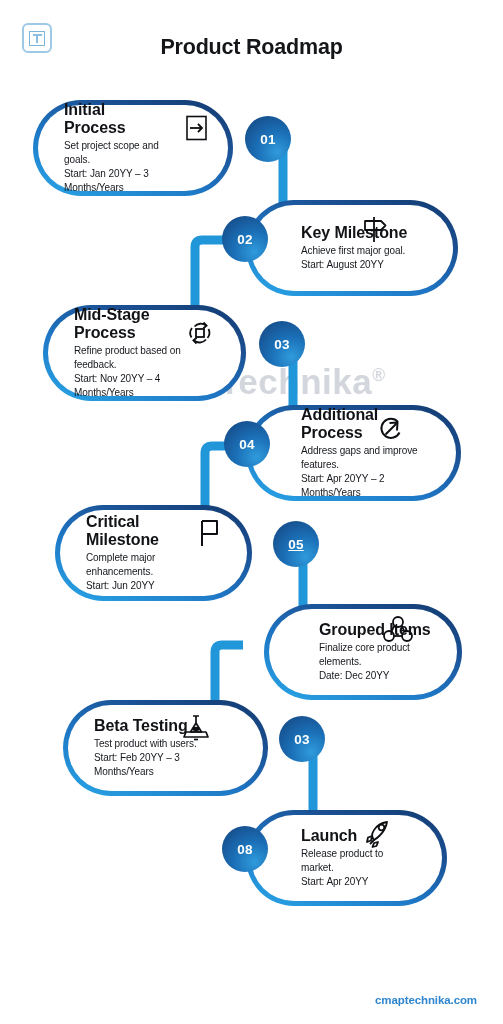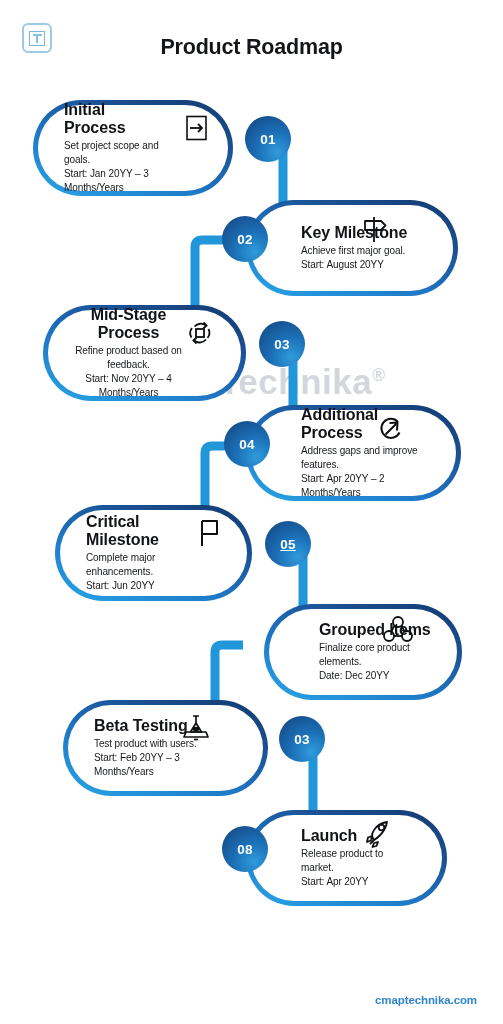--- a/index.html
+++ b/index.html
@@ -253,21 +253,21 @@
     <div class="s-icon" style="left:139px; top:14px;">
       <svg width="28" height="30" viewBox="0 0 28 30">
           <line x1="13" y1="3" x2="13" y2="28" stroke="currentColor" stroke-width="1.8"></line>
           <path d="M4 7 H20 L24.5 11.5 L20 16 H4 Z" fill="none" stroke="currentColor" stroke-width="1.8" stroke-linejoin="round"></path>
         </svg>
     </div>
     <div class="badge" style="left:0px;">02</div>
   </div>
 
   <div class="step left" style="left:43px; top:305px; width:230px;">
-    <div class="card" style="left:0; width:203px;text-align:center;">
+    <div class="card" style="left:0; width:203px;">
       <div class="card-inner">
         <div class="s-title">Mid-Stage Process</div>
         <div class="s-desc">Refine product based on feedback.</div>
         <div class="s-date">Start: Nov 20YY – 4 Months/Years</div>
       </div>
     </div>
     <div class="s-icon" style="left:142px; top:13px;">
       <svg width="30" height="30" viewBox="0 0 30 30">
           <rect x="11" y="11" width="8" height="8" fill="none" stroke="currentColor" stroke-width="1.8"></rect>
           <path d="M9.5 8.5 A8.5 8.5 0 0 1 21 7.5" fill="none" stroke="currentColor" stroke-width="1.8"></path>
@@ -306,21 +306,21 @@
         <div class="s-desc">Complete major enhancements.</div>
         <div class="s-date">Start: Jun 20YY</div>
       </div>
     </div>
     <div class="s-icon" style="left:141px; top:13px;">
       <svg width="26" height="30" viewBox="0 0 26 30">
           <line x1="6" y1="3" x2="6" y2="28" stroke="currentColor" stroke-width="2"></line>
           <path d="M6 3 H21 V16 H6" fill="none" stroke="currentColor" stroke-width="2" stroke-linejoin="round"></path>
         </svg>
     </div>
-    <div class="badge" style="left:210px;text-decoration:underline;">05</div>
+    <div class="badge" style="left:218px;text-decoration:underline;">05</div>
   </div>
 
   <div class="step right" style="left:240px; top:604px; width:222px;">
     <div class="card" style="left:24px; width:198px;">
       <div class="card-inner">
         <div class="s-title">Grouped Items</div>
         <div class="s-desc">Finalize core product elements.</div>
         <div class="s-date">Date: Dec 20YY</div>
       </div>
     </div>

